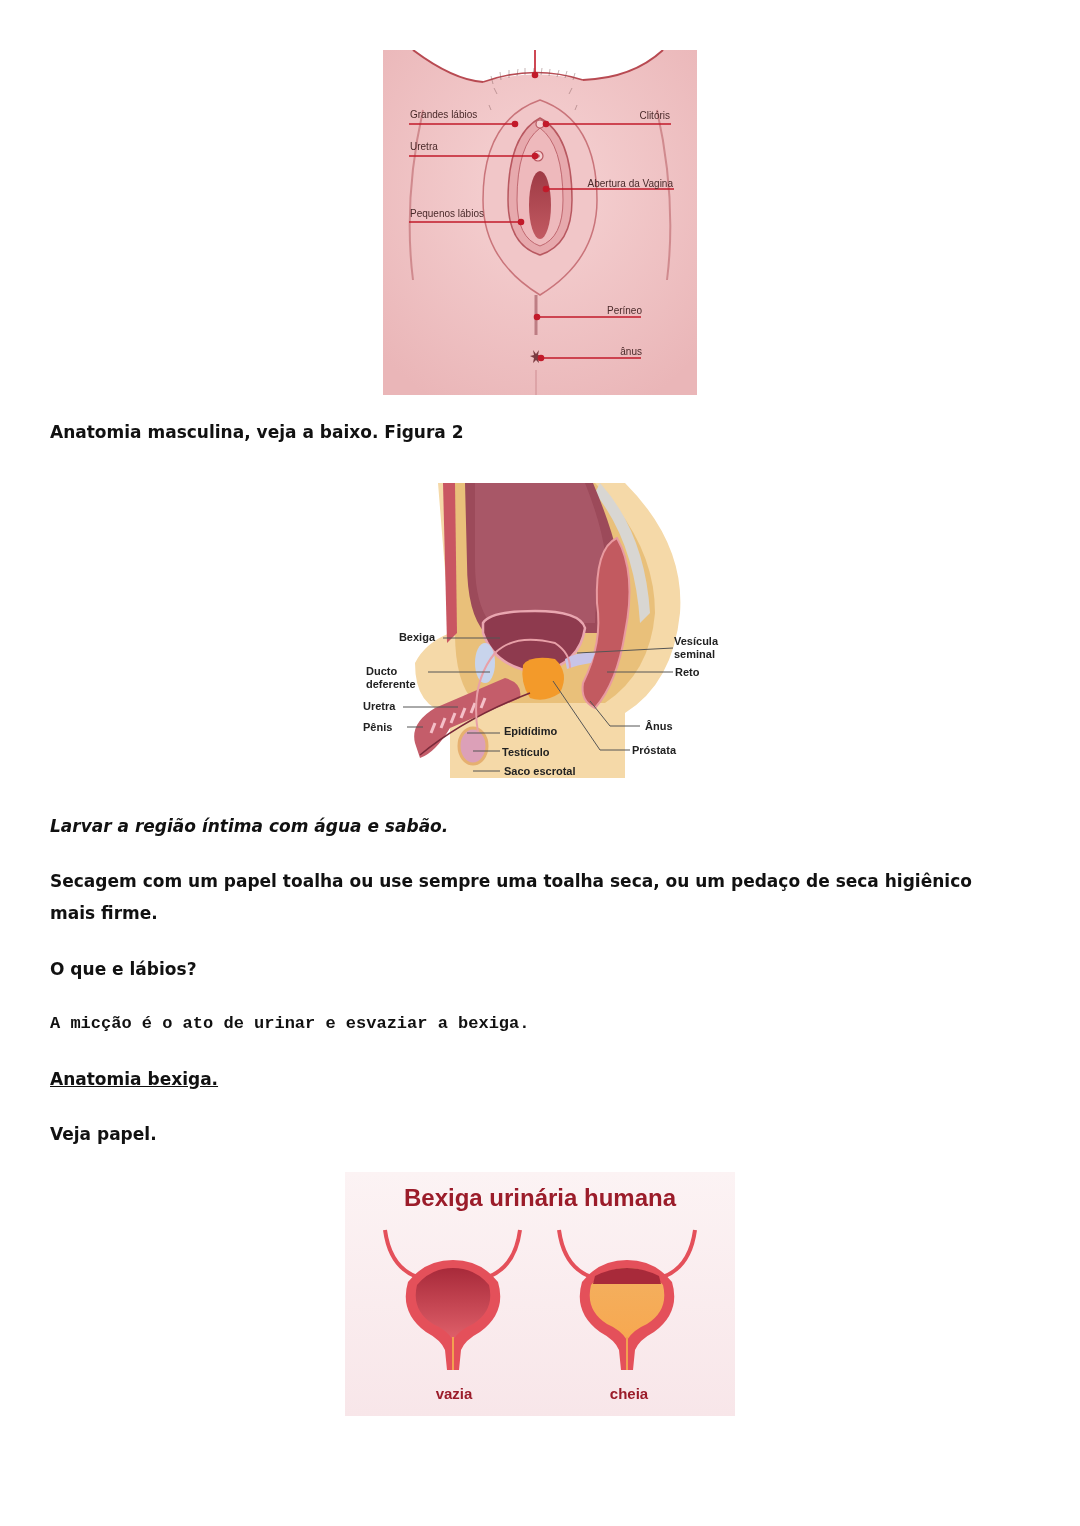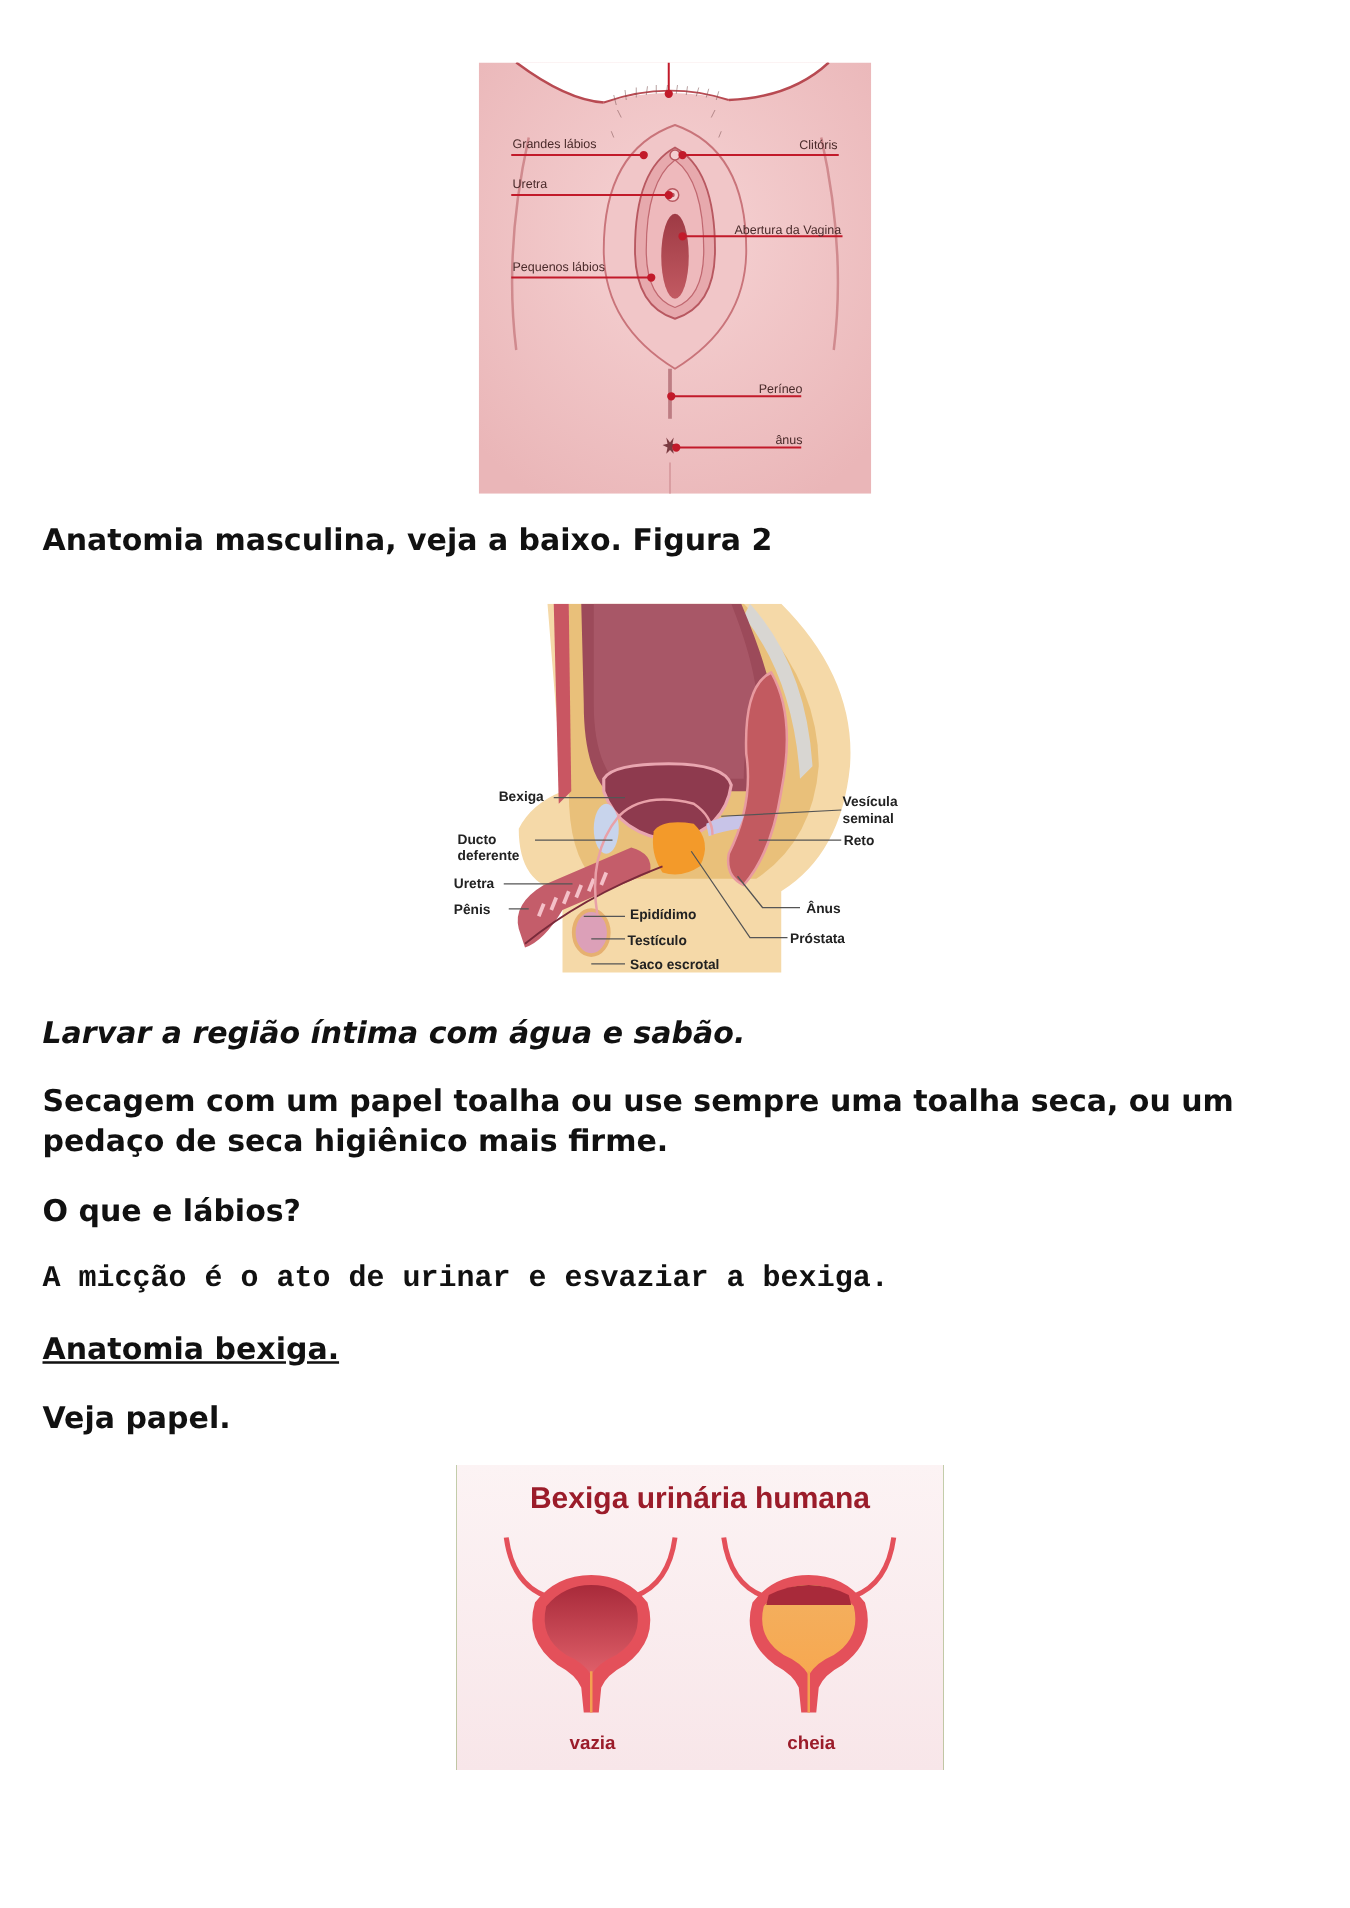--- a/index.html
+++ b/index.html
@@ -1,19 +1,19 @@
 <!DOCTYPE html>
 <html><head>
 <meta charset="utf-8">
 <style>
   html, body { margin: 0; padding: 0; background: #ffffff; }
   body { width: 1080px; height: 1526px; position: relative; overflow: hidden;
          font-family: "DejaVu Sans", "Liberation Sans", sans-serif; color: #111; }
   .fig { position: absolute; text-decoration: underline; }
-  .para { position: absolute; left: 34px; font-weight: bold; font-size: 24px; line-height: 32px; color: #111; margin: 0; width: 960px; }
+  .para { position: absolute; left: 50px; font-weight: bold; font-size: 17px; line-height: 32px; color: #111; margin: 0; width: 960px; }
   svg text { font-family: "Liberation Sans", "DejaVu Sans", sans-serif; }
   .lbl-f { font-size: 10px; fill: #4a2a2a; }
   .lbl-m { font-size: 11px; font-weight: bold; fill: #222; }
 </style>
 </head>
 <body>
 
 <div class="fig" style="left:383px; top:50px; width:314px; height:345px;">
   <svg width="314" height="345" viewBox="0 0 314 345">
     <defs>
@@ -155,21 +155,21 @@
   </svg>
 </div>
 
 <p class="para" style="top:810px;font-style:italic;">Larvar a região íntima com água e sabão.</p>
 <p class="para" style="top:865px;">Secagem com um papel toalha ou use sempre uma toalha seca, ou um pedaço de seca higiênico mais firme.</p>
 <p class="para" style="top:953px;">O que e lábios?</p>
 <p class="para" style="top:1008px;font-family:Liberation Mono, monospace;">A micção é o ato de urinar e esvaziar a bexiga.</p>
 <p class="para" style="top:1063px;text-decoration:underline;">Anatomia bexiga.</p>
 <p class="para" style="top:1118px;">Veja papel.</p>
 
-<div class="fig" style="left:345px; top:1172px; width:390px; height:244px; background:#4d7c0f;margin-left:20px;">
+<div class="fig" style="left:345px; top:1172px; width:390px; height:244px; background:#0369a1;">
   <svg width="390" height="244" viewBox="0 0 390 244">
     <defs>
       <linearGradient id="bgfade" x1="0" y1="0" x2="0" y2="1">
         <stop offset="0" stop-color="#fcf3f4"></stop>
         <stop offset="1" stop-color="#f8e6e9"></stop>
       </linearGradient>
       <linearGradient id="empty" x1="0" y1="0" x2="0" y2="1">
         <stop offset="0" stop-color="#a82a3a"></stop>
         <stop offset="1" stop-color="#e0606a"></stop>
       </linearGradient>

